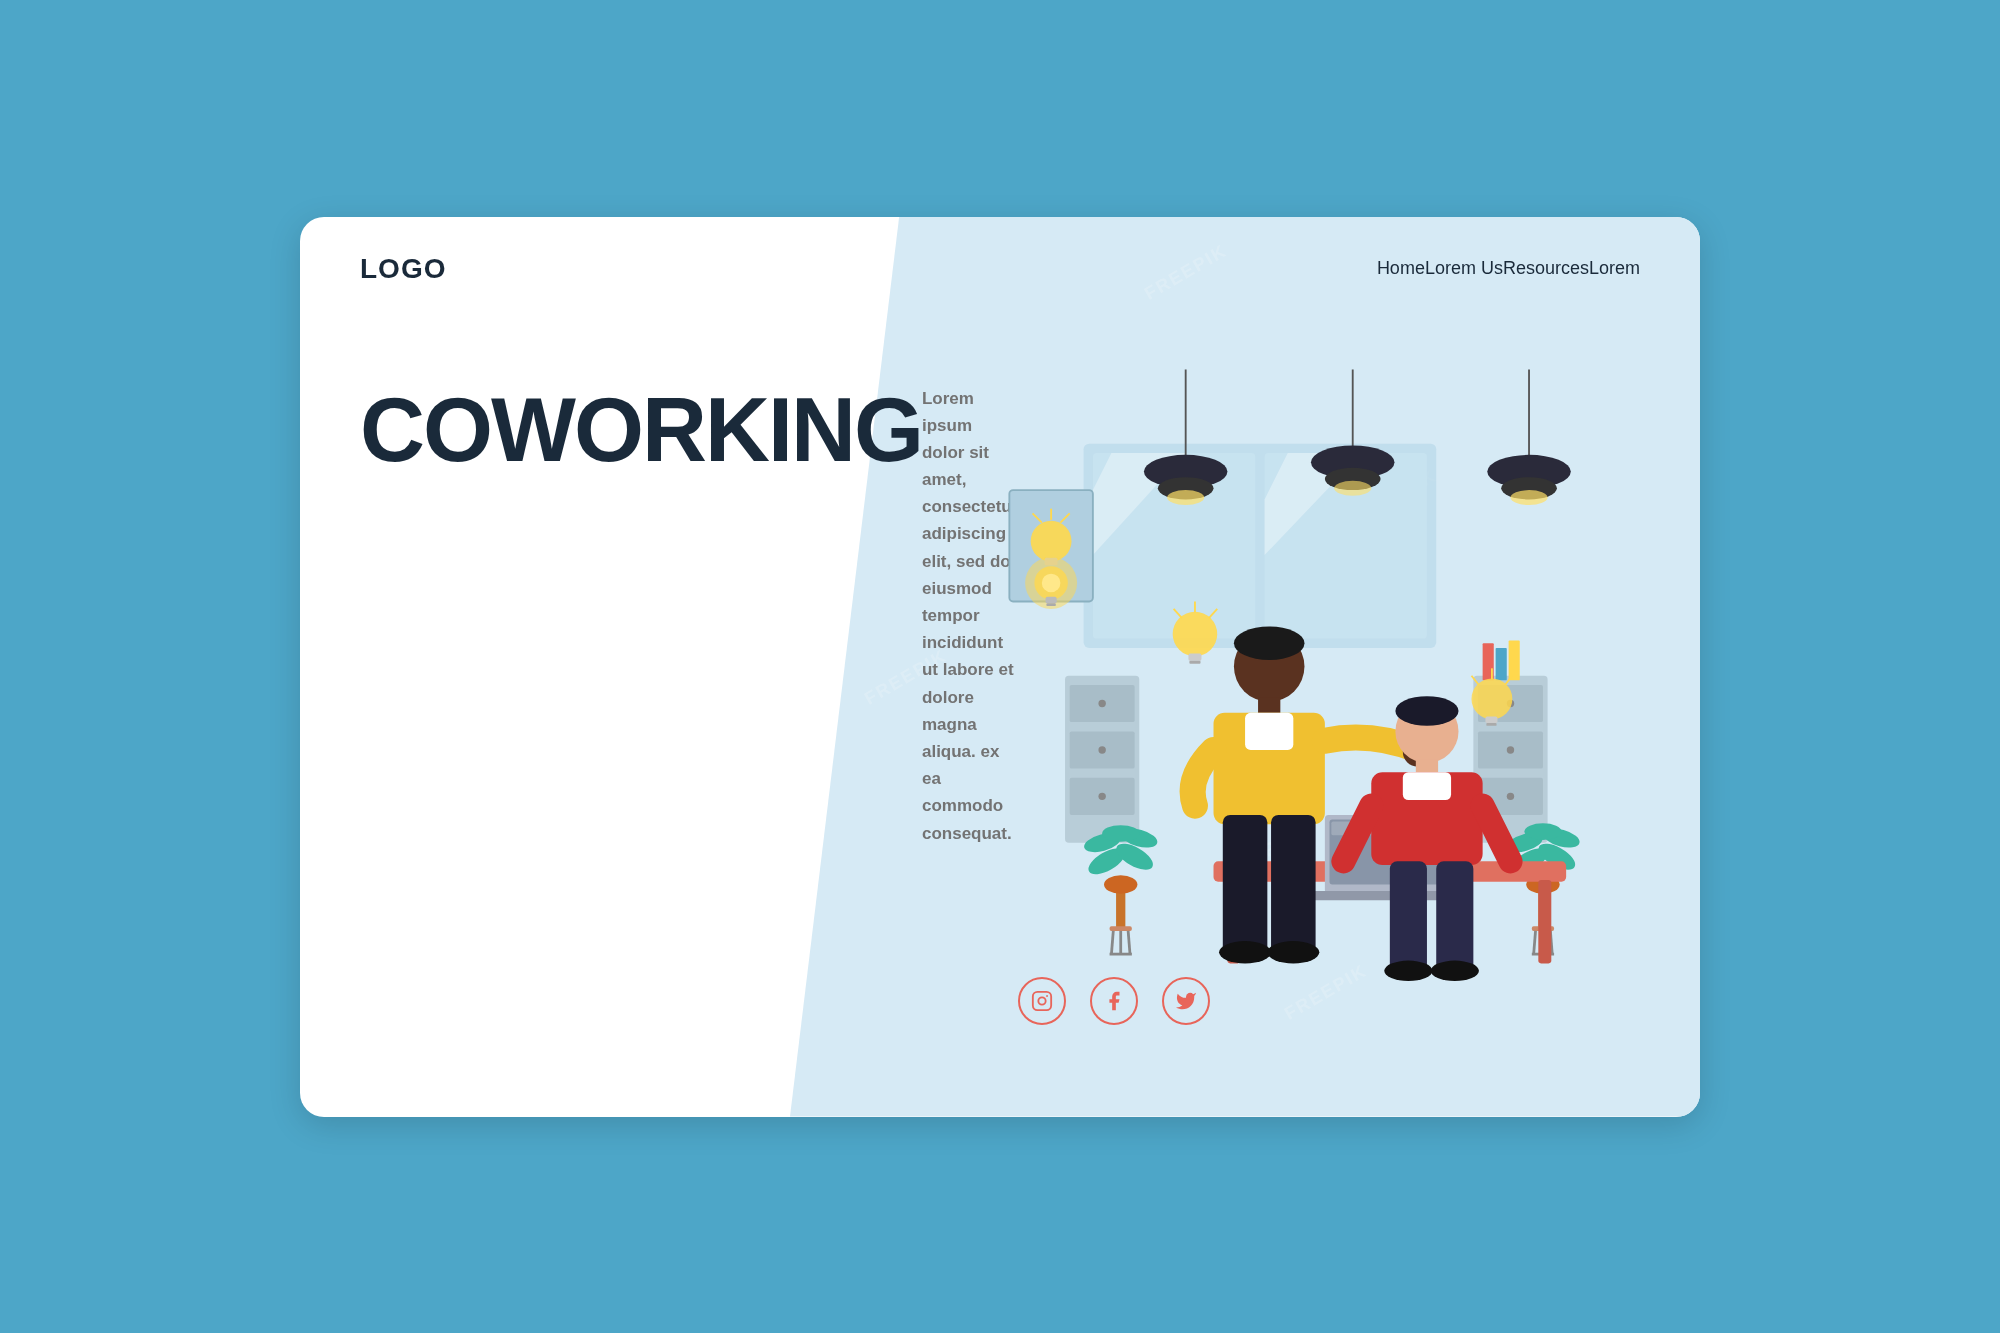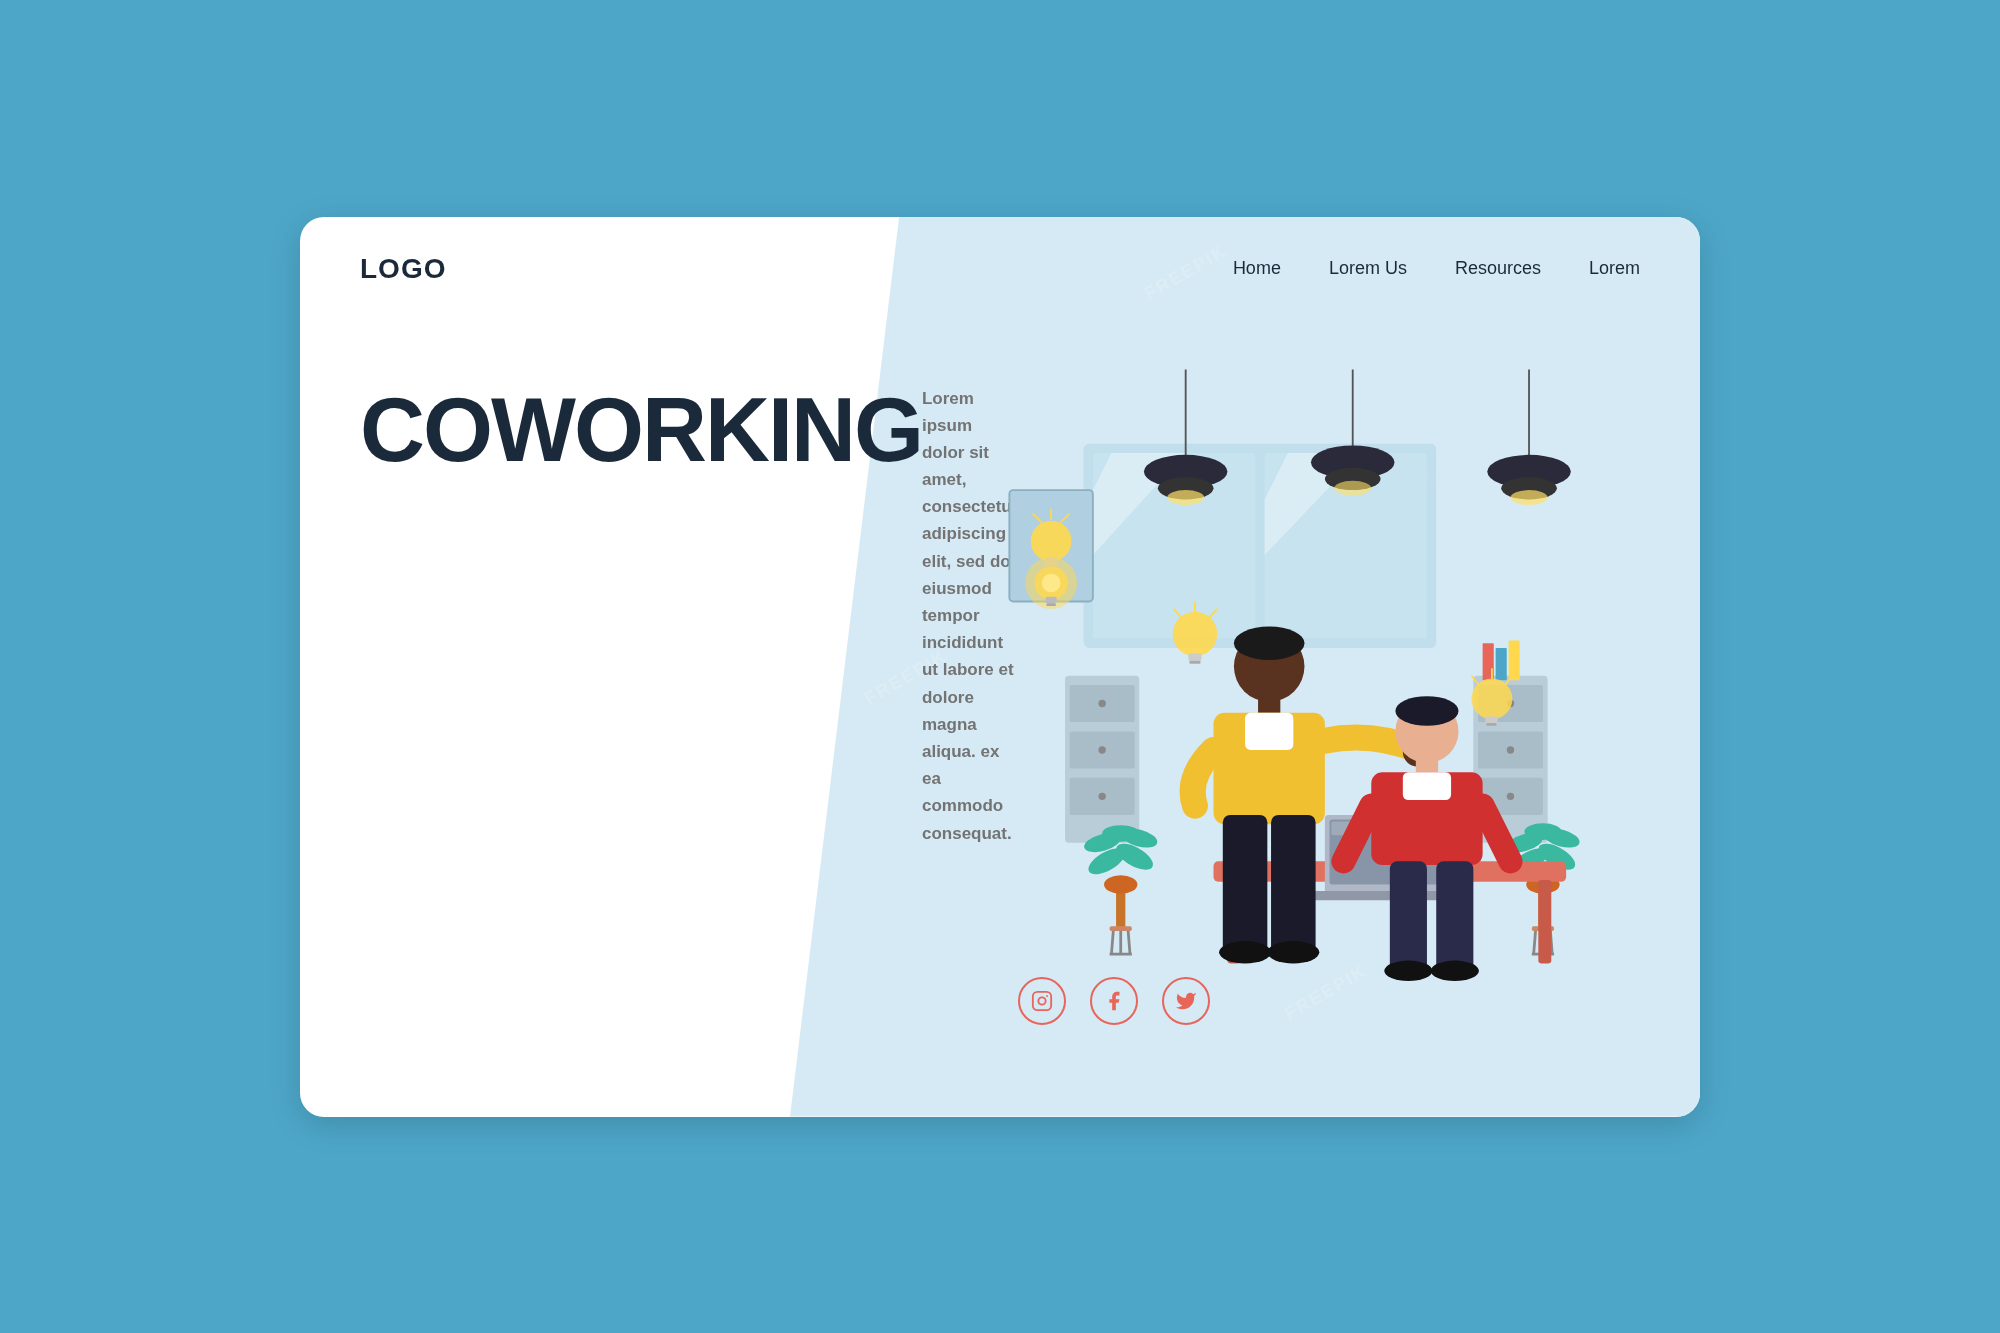--- a/index.html
+++ b/index.html
@@ -49,21 +49,20 @@
 
     .logo {
       font-size: 28px;
       font-weight: 900;
       color: #1a2a3a;
       letter-spacing: 1px;
     }
 
     .nav {
       display: flex;
-      gap: 48px;
       align-items: center;
     }
 
     .nav-item {
       font-size: 18px;
       color: #1a2a3a;
       cursor: pointer;
       text-decoration: none;
     }
 

